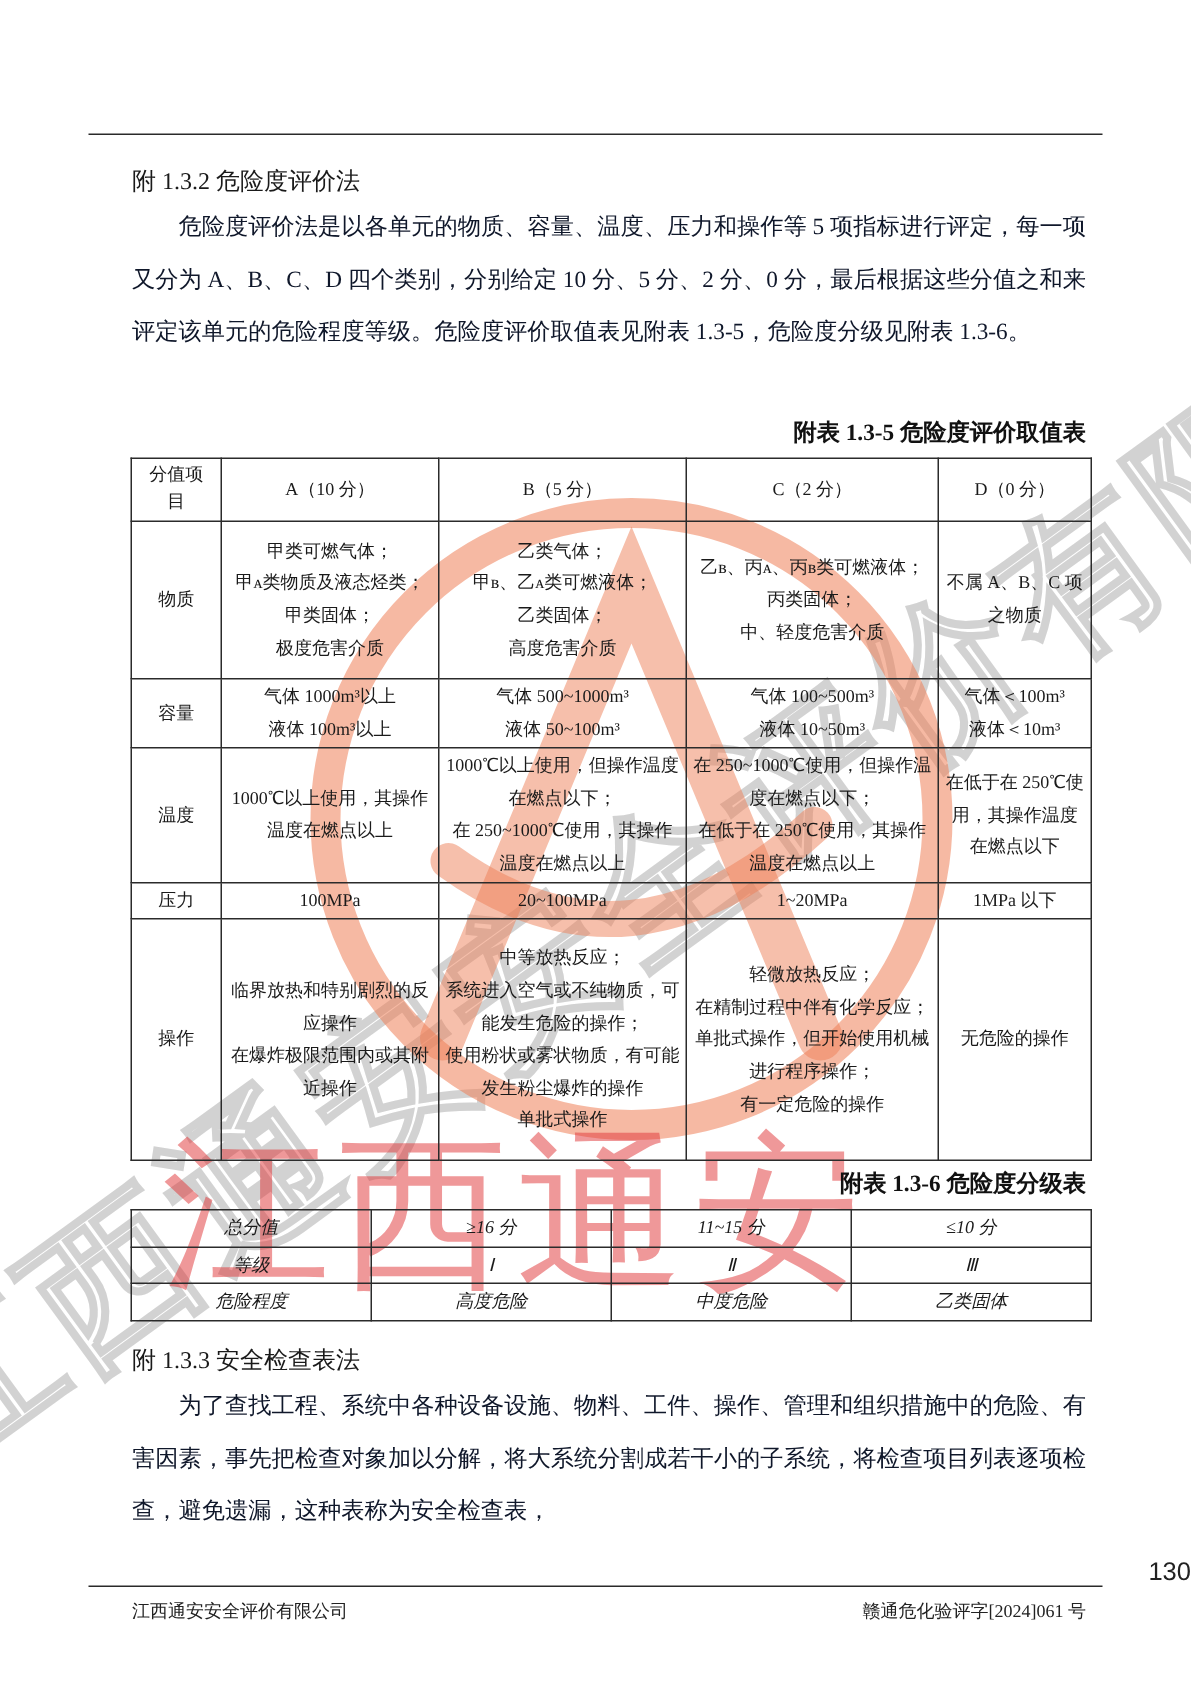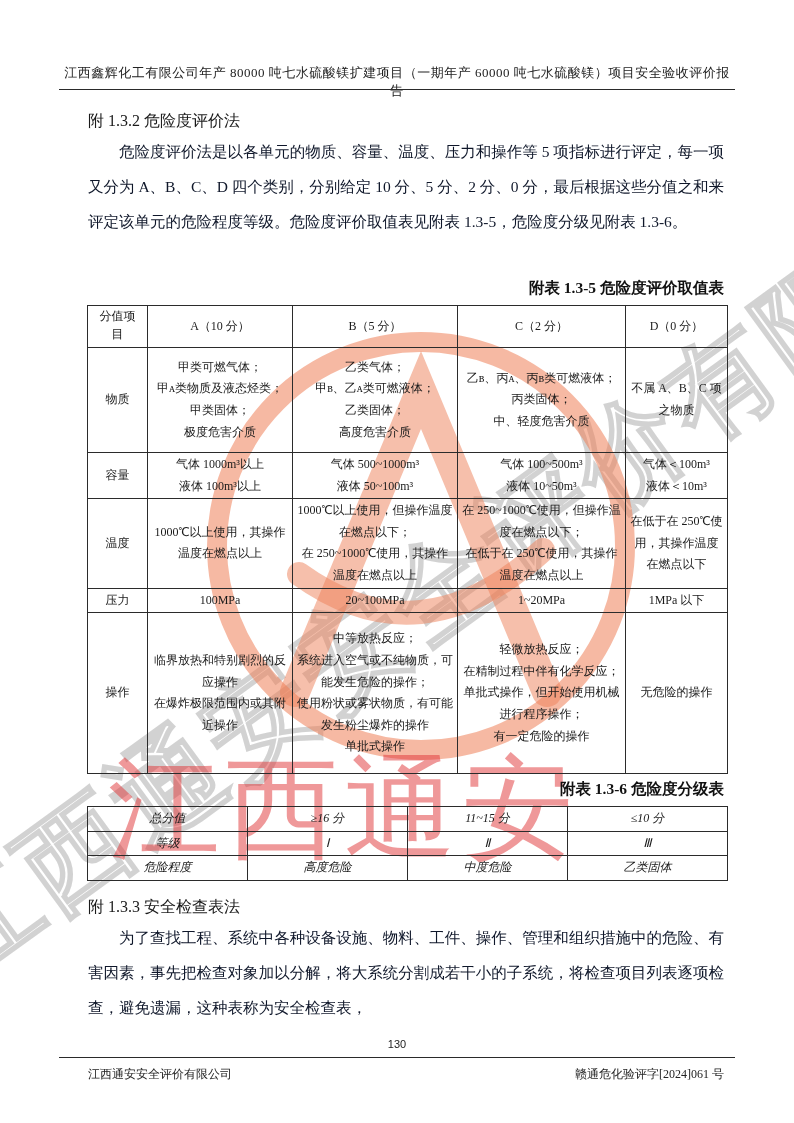--- a/index.html
+++ b/index.html
@@ -87,22 +87,22 @@
   .tbl1 tr.r-wendu{height:86px;}
   .tbl1 tr.r-yali{height:24px;}
   .tbl1 tr.r-caozuo{height:161px;}
   .tbl2 tr{height:21px;}
   .corner{
     position:relative;
     background-image:linear-gradient(to bottom right,transparent calc(50% - 0.8px),#333 calc(50% - 0.8px),#333 calc(50% + 0.8px),transparent calc(50% + 0.8px));
   }
   .corner span{display:inline-block;width:40px;line-height:1.5;font-size:12px;}
   .pageno{
-    position:absolute;top:1038px;left:0;width:794px;text-align:center;
-    font-size:11px;color:#222;font-family:"Liberation Sans", sans-serif;
+    position:absolute;top:1038px;left:0;width:794px;text-align:right;
+    font-size:17px;color:#222;font-family:"Liberation Sans", sans-serif;
   }
   .ftr-rule{position:absolute;top:1057px;left:59px;width:676px;border-bottom:1.6px solid #2a2a2a;}
   .ftr{
     position:absolute;top:1066px;left:88px;width:636px;
     display:flex;justify-content:space-between;
     font-size:12px;color:#222;
   }
 </style>
 </head>
 <body>
@@ -116,21 +116,20 @@
       <svg class="wm-glyph" width="428" height="428" viewBox="0 0 428 428">
         <path d="M 88 360 L 214 58 L 340 360" fill="none" stroke="rgba(238,128,88,0.5)" stroke-width="30" stroke-linecap="round"></path>
         <path d="M 92 242 Q 214 330 336 218" fill="none" stroke="rgba(238,128,88,0.5)" stroke-width="24" stroke-linecap="round"></path>
       </svg>
     </div>
     <div class="wm-red">江西通安</div>
   </div>
 
   <div class="content">
 
-    <div class="hdr">江西鑫辉化工有限公司年产 80000 吨七水硫酸镁扩建项目（一期年产 60000 吨七水硫酸镁）项目安全验收评价报告</div>
     <div class="hdr-rule"></div>
 
     <div class="sec-h sec-h1">附 1.3.2 危险度评价法</div>
     <div class="para para1">危险度评价法是以各单元的物质、容量、温度、压力和操作等 5 项指标进行评定，每一项又分为 A、B、C、D 四个类别，分别给定 10 分、5 分、2 分、0 分，最后根据这些分值之和来评定该单元的危险程度等级。危险度评价取值表见附表 1.3-5，危险度分级见附表 1.3-6。</div>
 
     <div class="tbl-title tt1">附表 1.3-5 危险度评价取值表</div>
 
     <table class="doc tbl1">
       <colgroup>
         <col style="width:60px">

